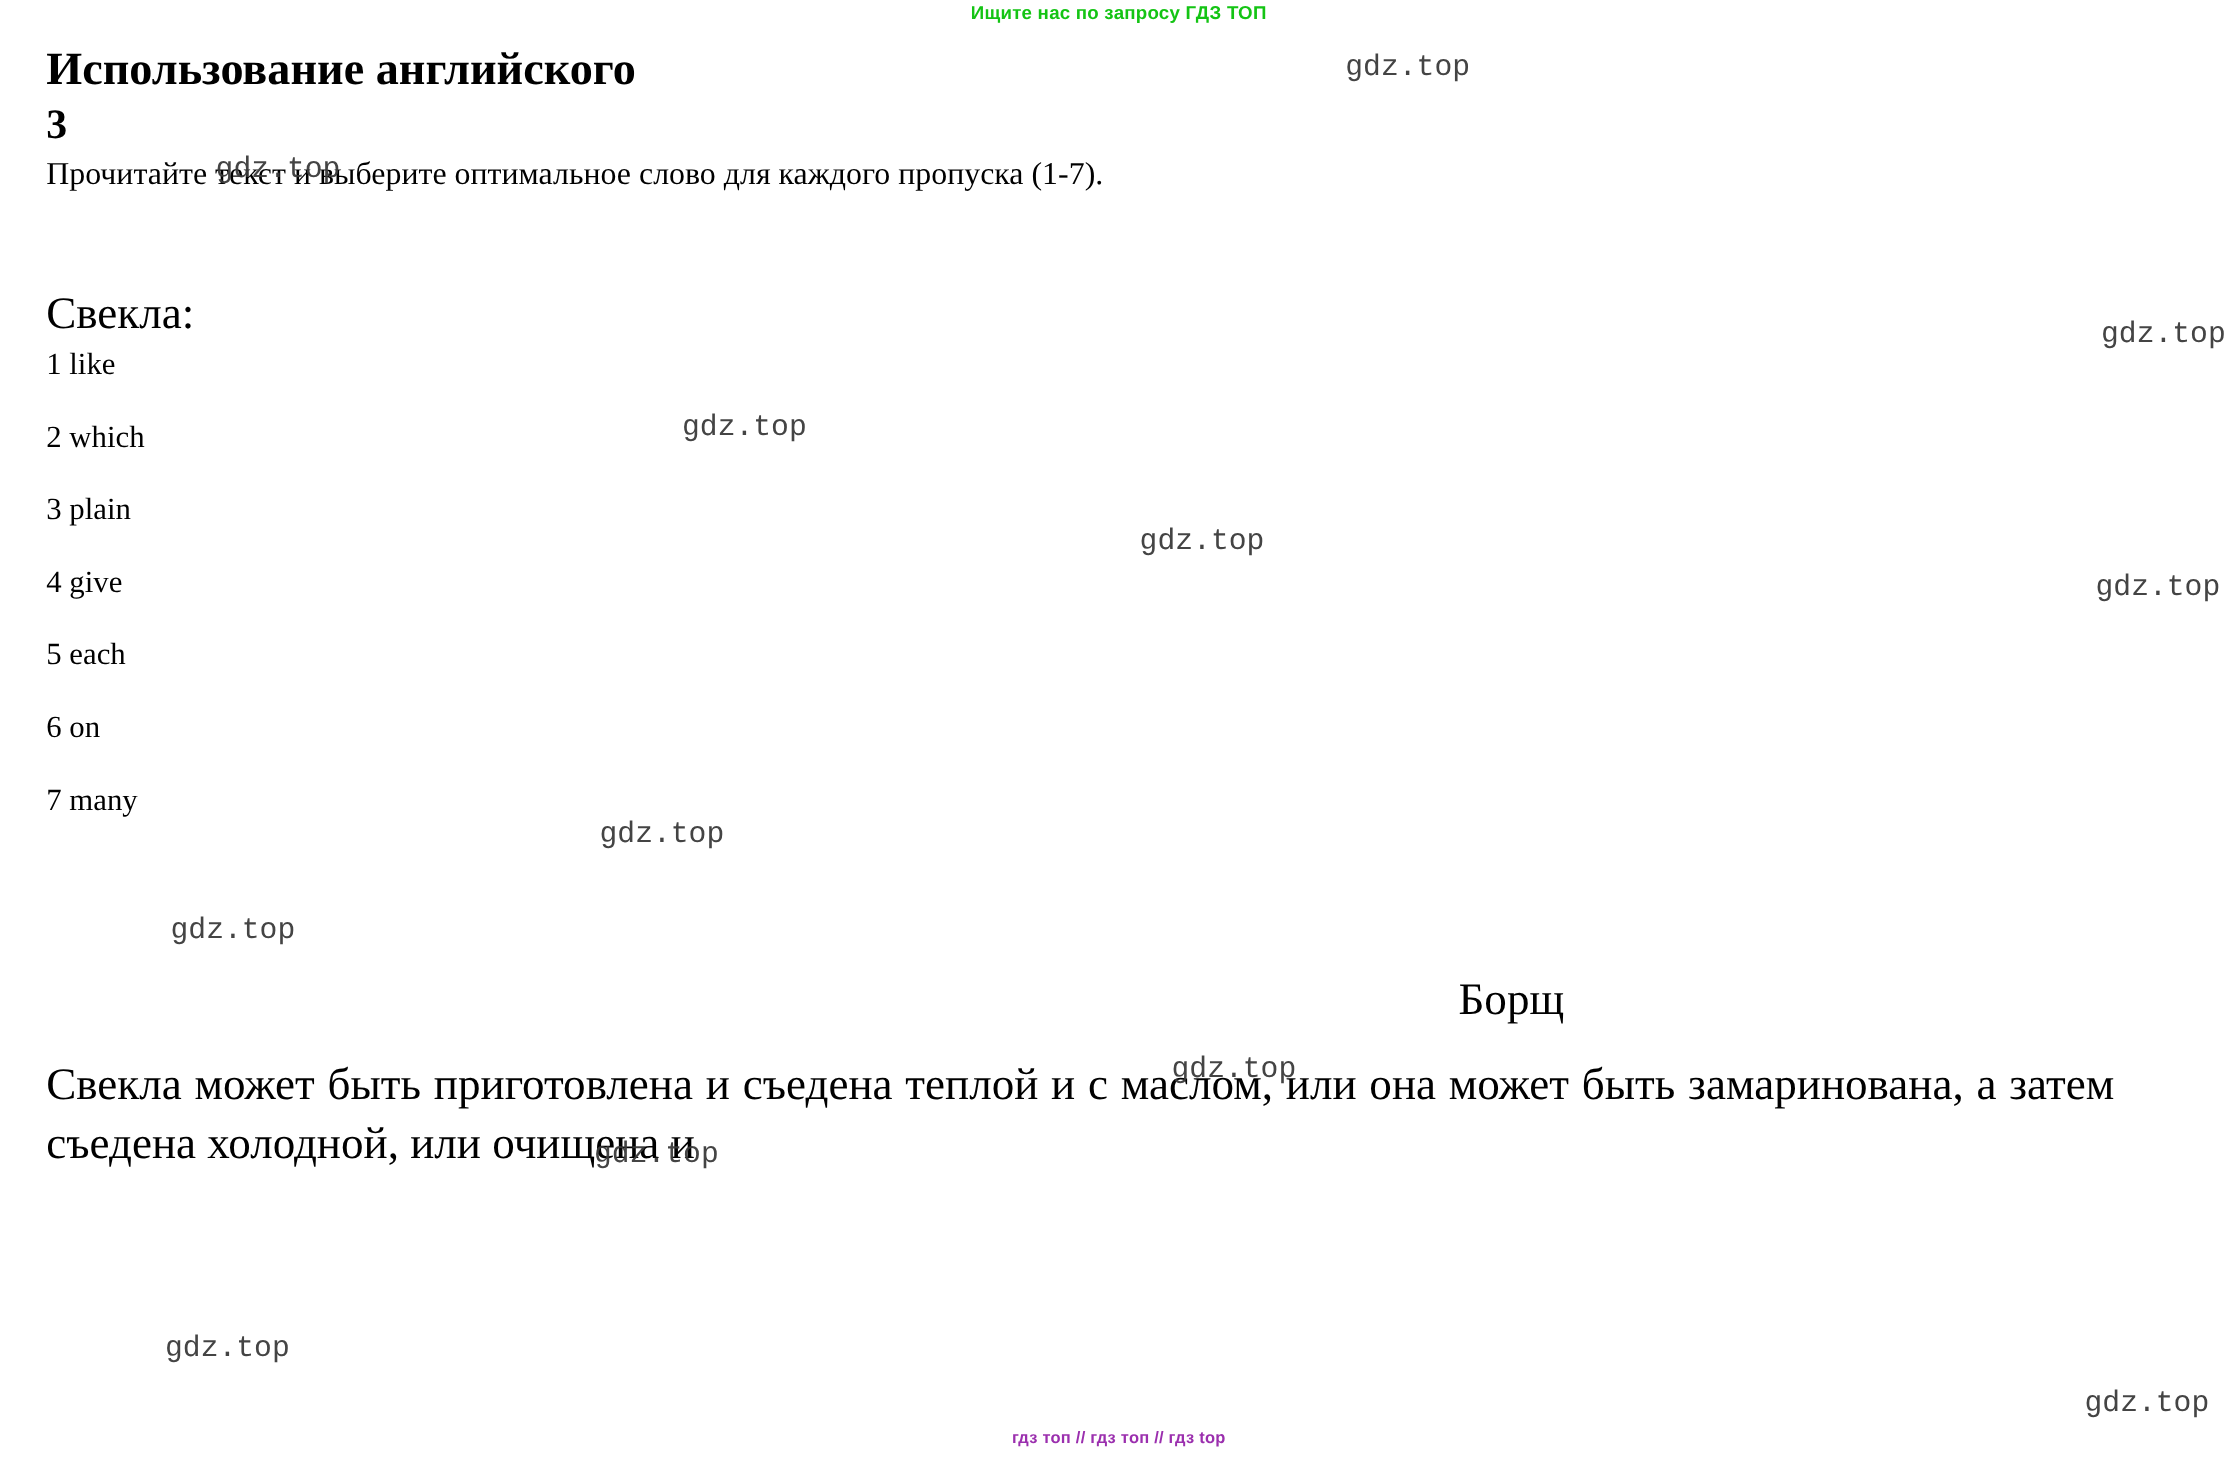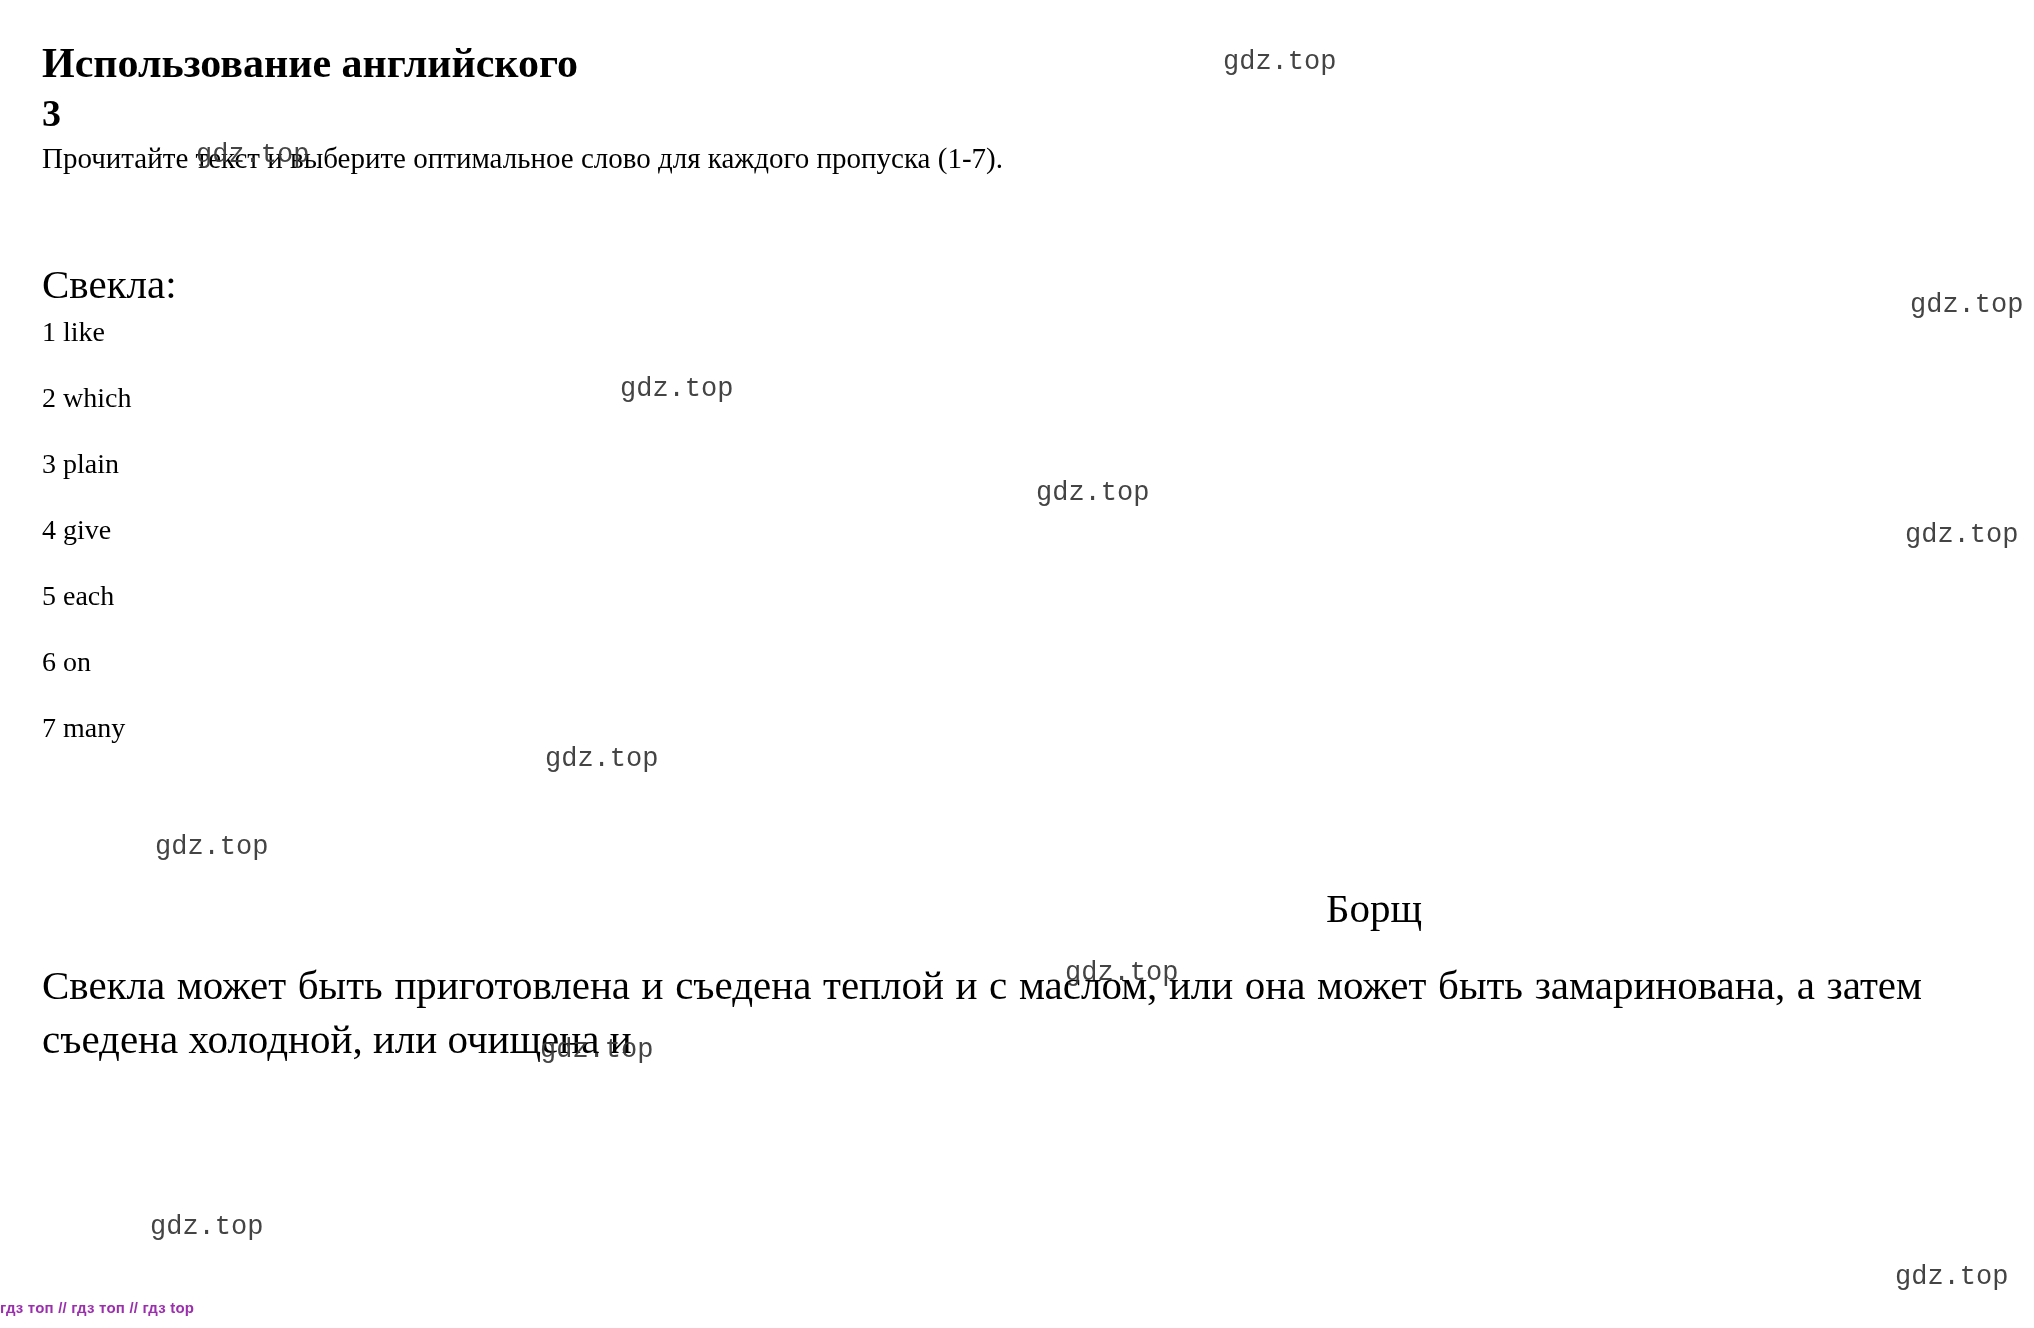--- a/index.html
+++ b/index.html
@@ -36,21 +36,21 @@
     color: #14c414;
     letter-spacing: 0.2px;
   }
 
   
   .bottom-banner {
     position: absolute;
     bottom: 12px;
     left: 0;
     width: 2034px;
-    text-align: left;
+    text-align: center;
     font-family: "Liberation Sans", sans-serif;
     font-size: 15px;
     font-weight: bold;
     color: #9b2fae;
     letter-spacing: 0.2px;
   }
 
   
   .wm {
     position: absolute;
@@ -123,20 +123,21 @@
     margin: 26px 0 0 0;
     width: 1880px;
     font-family: Liberation Serif, serif;
   }
 </style>
 </head>
 <body>
 
 <div class="page">
 
+  <div class="top-banner">Ищите нас по запросу ГДЗ ТОП</div>
 
   <div class="content">
 
     <h1 class="section-title">Использование английского</h1>
 
     <div class="task-number">3</div>
 
     <p class="task-prompt">Прочитайте текст и выберите оптимальное слово для каждого пропуска (1-7).</p>
 
     <div class="answer-block">

